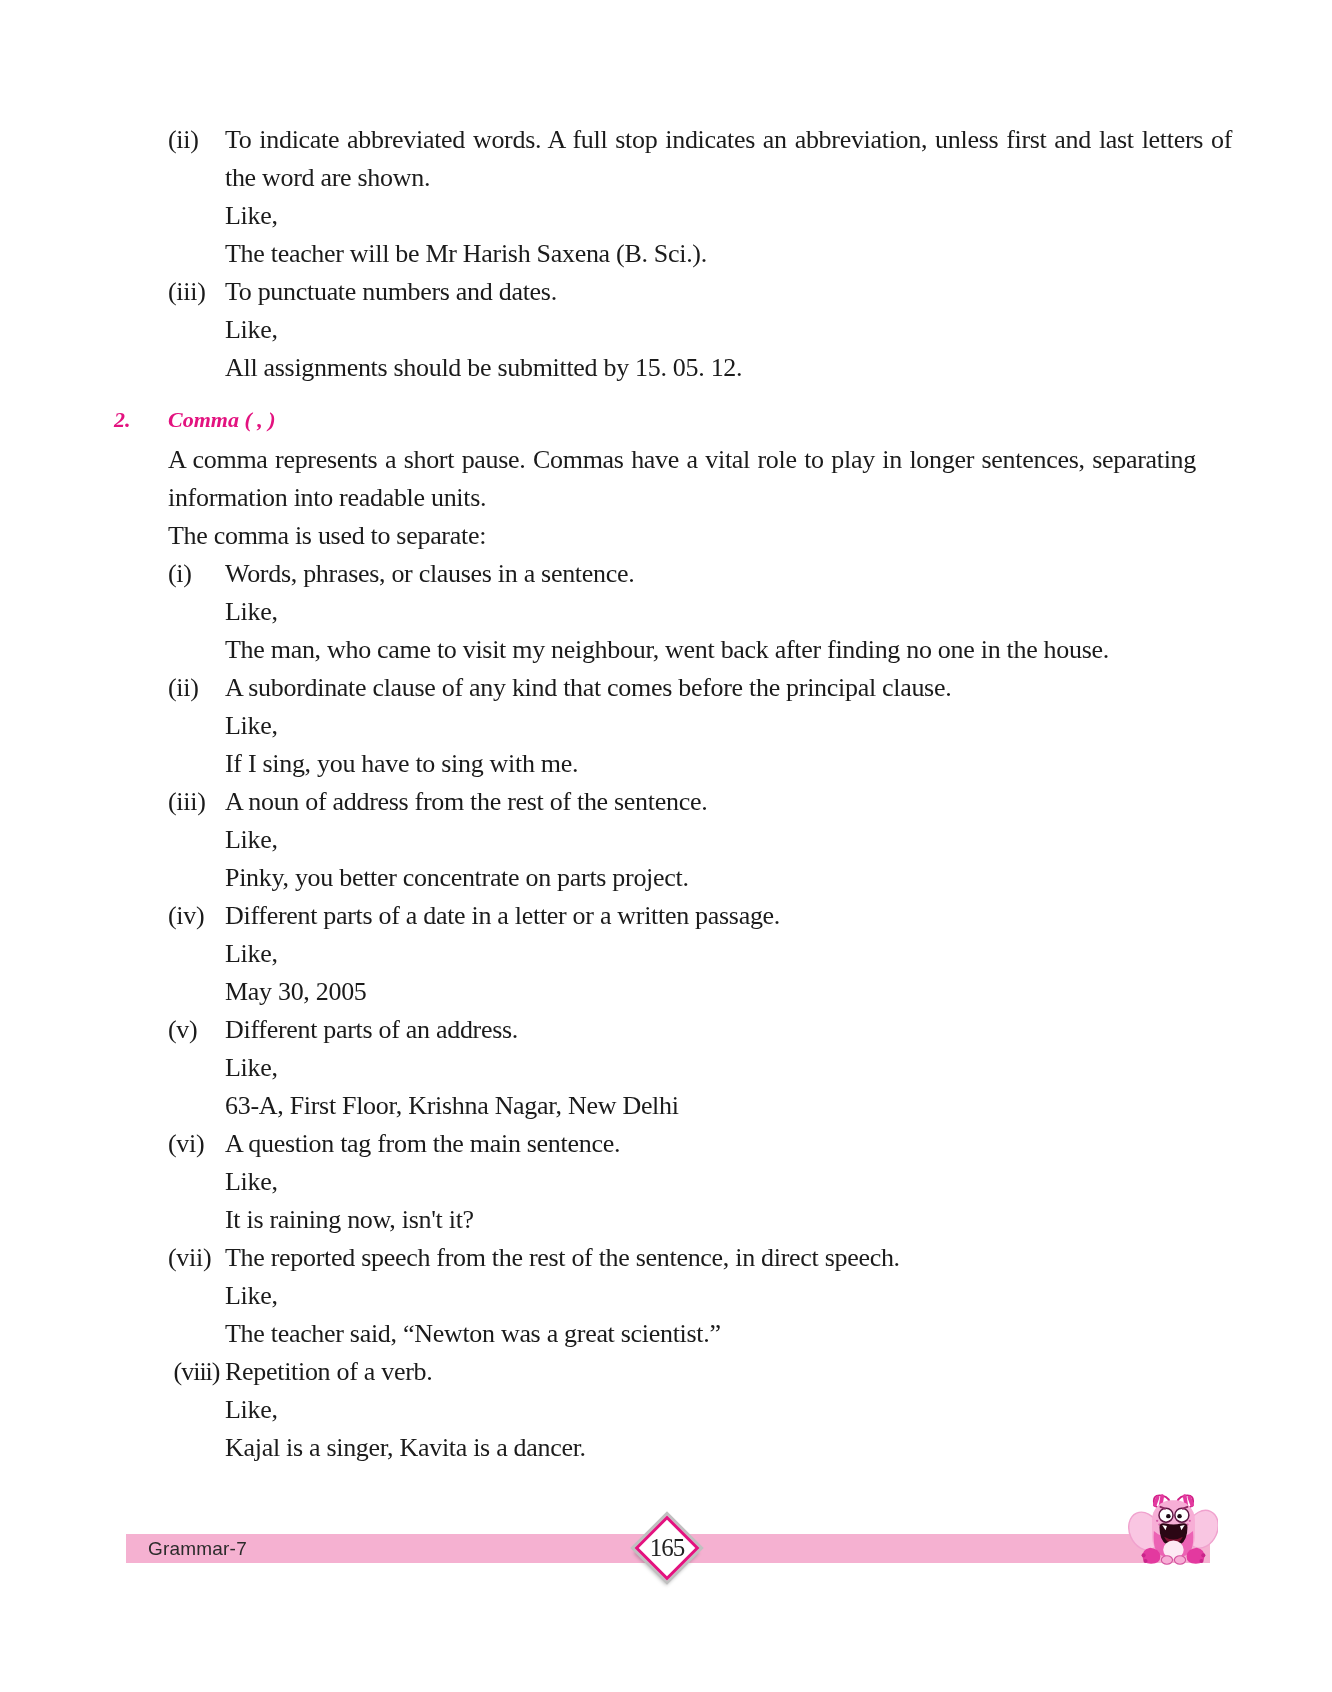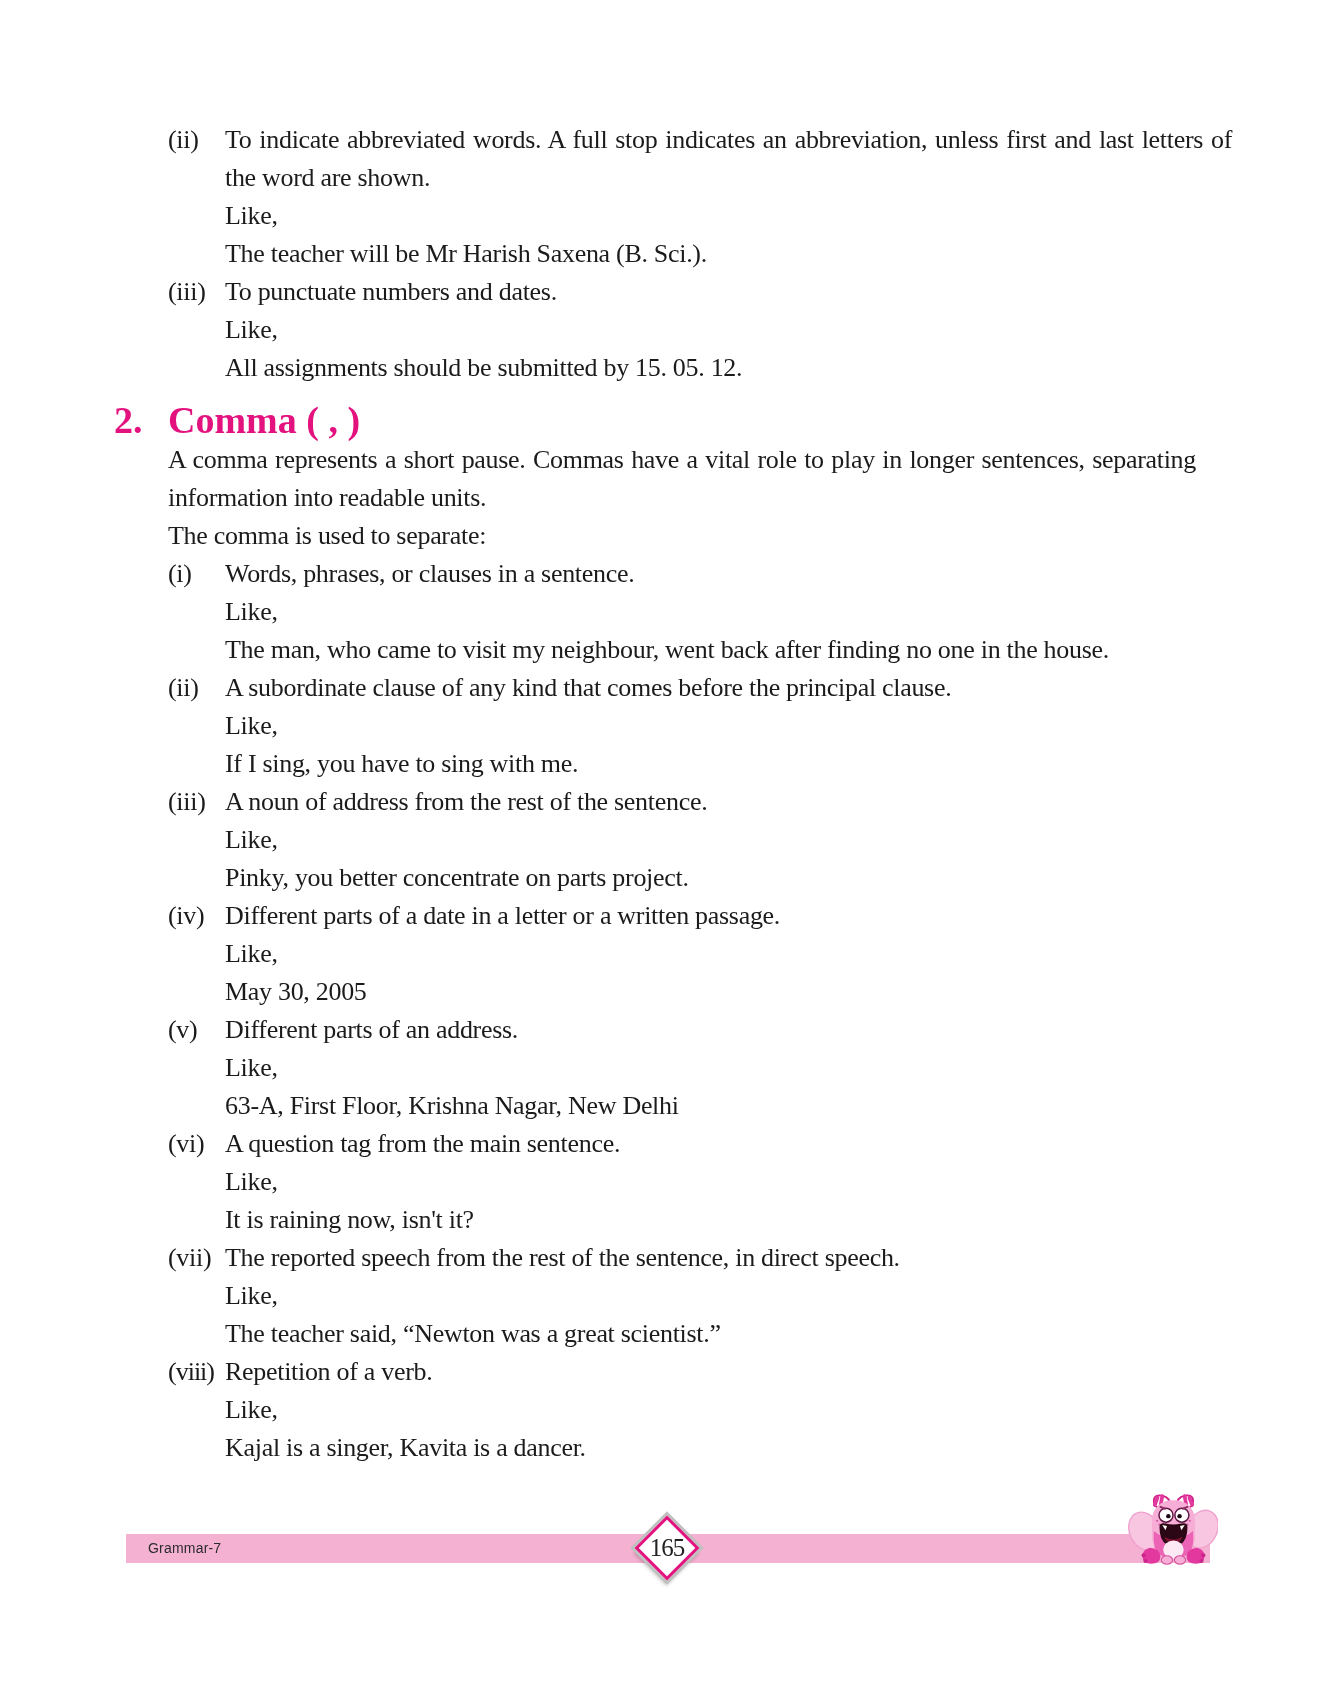--- a/index.html
+++ b/index.html
@@ -23,51 +23,52 @@
     font-size:26px;
     line-height:38px;
     letter-spacing:-0.3px;
   }
   .item {
     display:flex;
     margin-left:168px;
     padding-right:100px;
   }
   .item-num { flex:0 0 57px; }
-  .item-num.wide { letter-spacing:-1px; }
+  .item-num.wide { letter-spacing:-1px;text-align:center; }
   .item-body { flex:1; min-width:0; }
   .item-text { text-align:justify; }
   .heading {
     margin:12px 0 0 114px;
     line-height:42px;
-    font-size:38px;
+    font-size:22px;
     font-weight:bold;
     color:#e3127f;
     letter-spacing:0;
+    font-style:italic;
   }
   .sec-num { display:inline-block; width:54px; }
   .para {
     margin-left:168px;
     padding-right:136px;
     text-align:justify;
   }
   .lead { margin-left:168px; }
   
   .footer-bar {
     position:absolute;
     left:126px; top:1534px;
     width:1084px; height:29px;
     background:#f5b1d1;
   }
   .book-label {
     position:absolute;
     left:22px; top:0;
     line-height:29px;
     font-family:"Liberation Sans", sans-serif;
-    font-size:14px;
+    font-size:19px;
     color:#2b2b2b;
     letter-spacing:0.2px;
   }
   .page-diamond {
     position:absolute;
     left:644px; top:1525px;
     width:46px; height:46px;
     background:#ffffff;
     border:3px solid #e3127f;
     box-shadow:0 0 0 3px #c0c0c0, 3px 4px 4px rgba(0,0,0,0.25);

